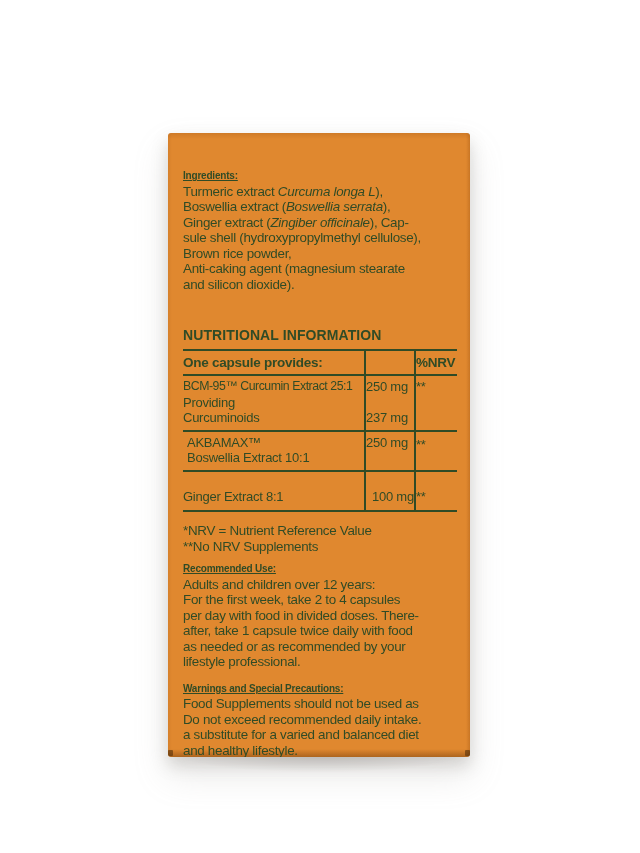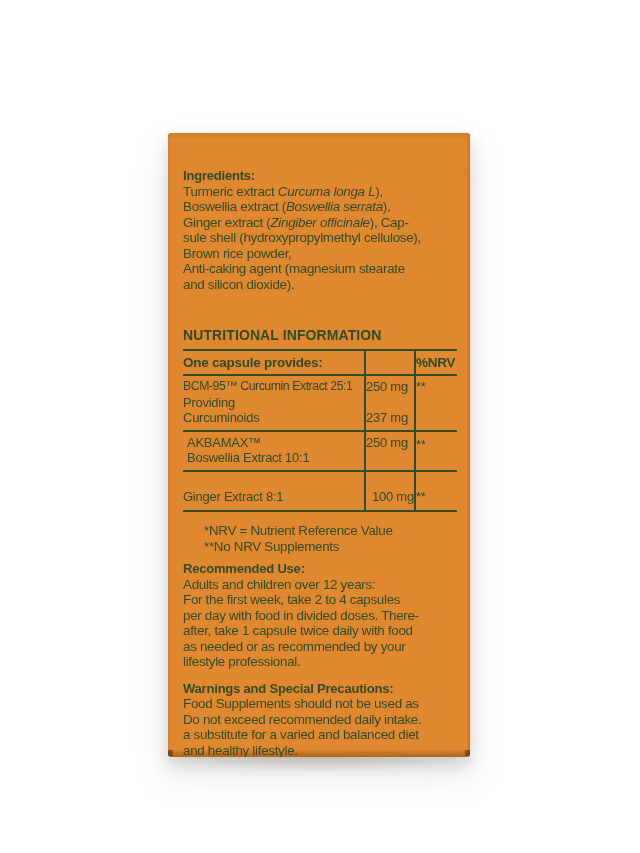--- a/index.html
+++ b/index.html
@@ -35,22 +35,22 @@
   }
   .box::before { left: 0; }
   .box::after { right: 0; }
 
   .ln {
     margin: 0; font-size: 13.4px; line-height: 15.5px;
     letter-spacing: -0.3px; white-space: nowrap;
   }
   .ln i { font-style: italic; }
   .h {
-    margin: 0; font-size: 13px; line-height: 15.5px;
-    font-weight: bold; letter-spacing: -0.2px; white-space: nowrap;
+    margin: 0; font-size: 10px; line-height: 15.5px;
+    font-weight: bold; letter-spacing: -0.2px; white-space: nowrap; text-decoration: underline;
   }
 
   .nutri-heading {
     margin: 36px 0 0 0; font-size: 14px; line-height: 15.5px;
     font-weight: bold; letter-spacing: 0.1px; white-space: nowrap;
   }
 
   table.nutri {
     border-collapse: collapse; table-layout: fixed;
     width: 274px; margin-top: 5px;
@@ -68,21 +68,21 @@
   td.c-nrv { text-align: left; vertical-align: middle; }
   td.c-nrv.top { vertical-align: top; padding-top: 5px; }
   tr.thead td { font-weight: bold; font-size: 13.5px; padding: 4px 0 4px 0; }
   .cell-line { white-space: nowrap; }
   .cond { font-size: 12.3px; letter-spacing: -0.45px; }
   .indent { padding-left: 4px; }
   .amt2 { margin-top: 15.5px; }
   tr.row3 td { padding: 17px 0 6px 0; }
   tr.row3 td.c-amt { padding-left: 6px; }
 
-  .footnotes { margin-top: 11px; margin-left: 21px; }
+  .footnotes { margin-top: 11px; }
   .ru-head { margin-top: 7px; }
   .warn-head { margin-top: 11px; }
 </style>
 </head>
 <body>
 
 <div class="stage">
   <div class="floor-shade"></div>
 
   <div class="box">

